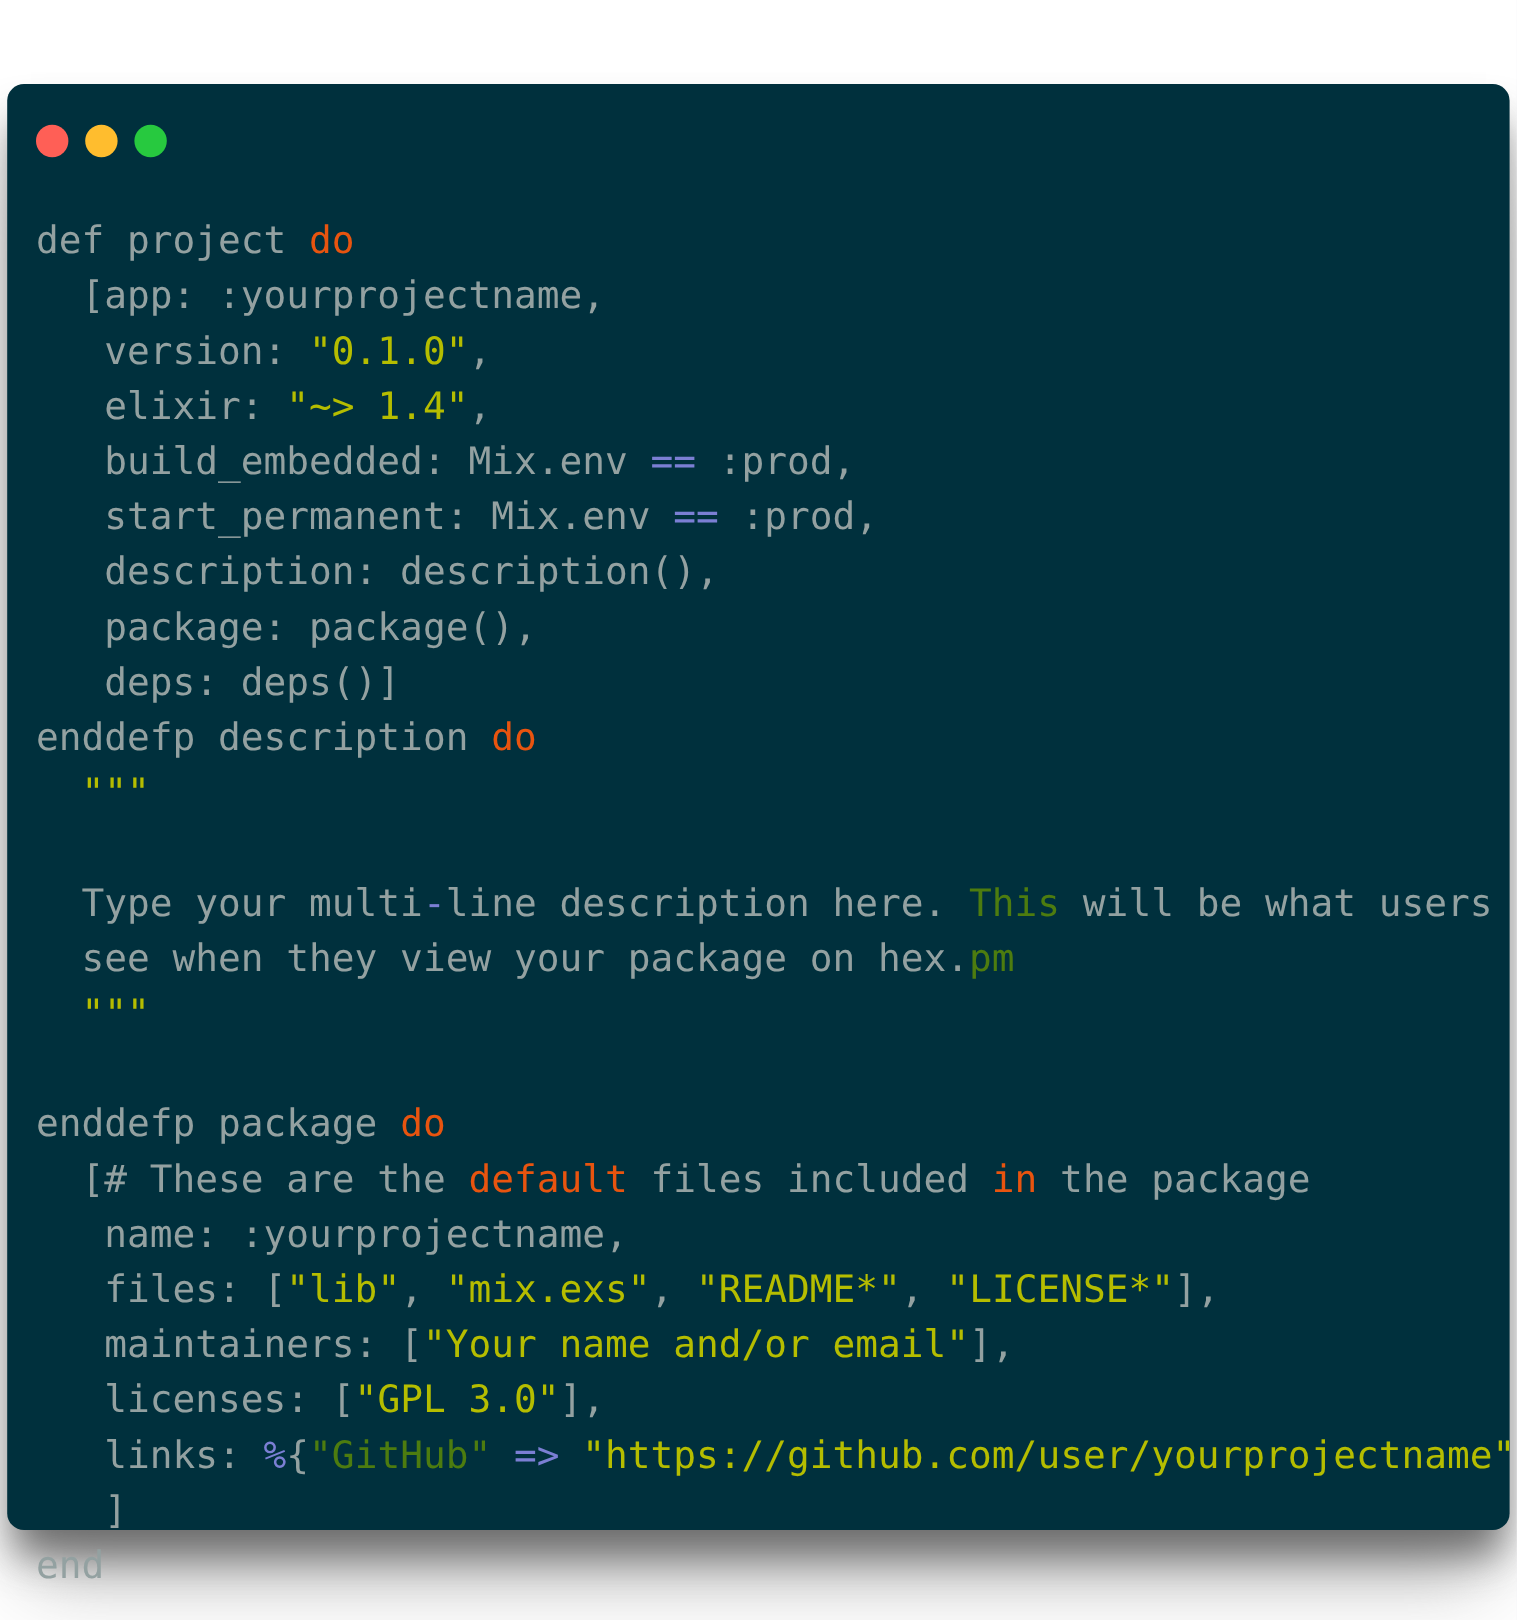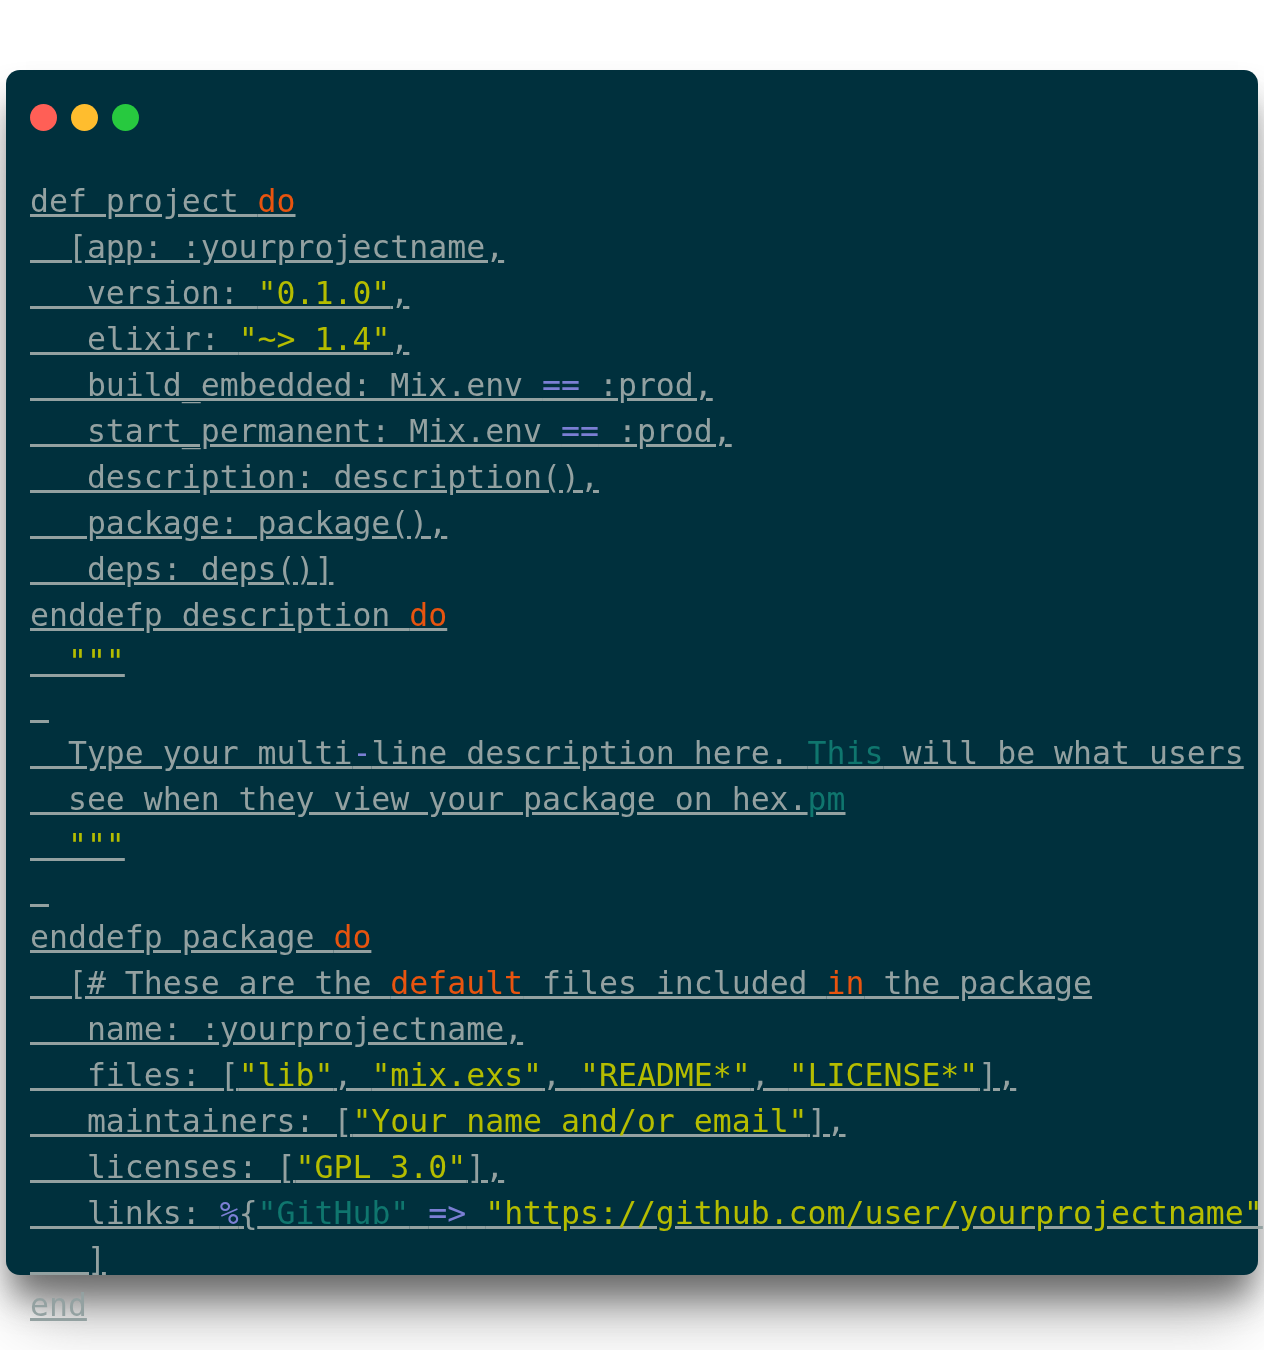--- a/index.html
+++ b/index.html
@@ -64,29 +64,28 @@
     font-size: 31.5px;
     line-height: 46px;
     letter-spacing: 0px;
     white-space: pre;
     color: #93a1a1;
     z-index: 2;
   }
   .line {
     white-space: pre;
     min-height: 46px;
-    text-decoration: underline;
   }
 
   
   .tok-default { color: #93a1a1; }
   .tok-keyword { color: #e8540f; }
   .tok-string  { color: #b5bd00; }
   .tok-operator{ color: #7b7fd4; }
-  .tok-cyan    { color: #0f766e; }
+  .tok-cyan    { color: #4d7c0f; }
 </style>
 </head>
 <body>
 
 <div class="stage" style="background: rgb(255, 255, 255);">
 
   <div class="window" style="background: rgb(0, 48, 61);"></div>
 
   <div class="titlebar">
     <span class="dot" style="background: rgb(255, 95, 86);"></span>

